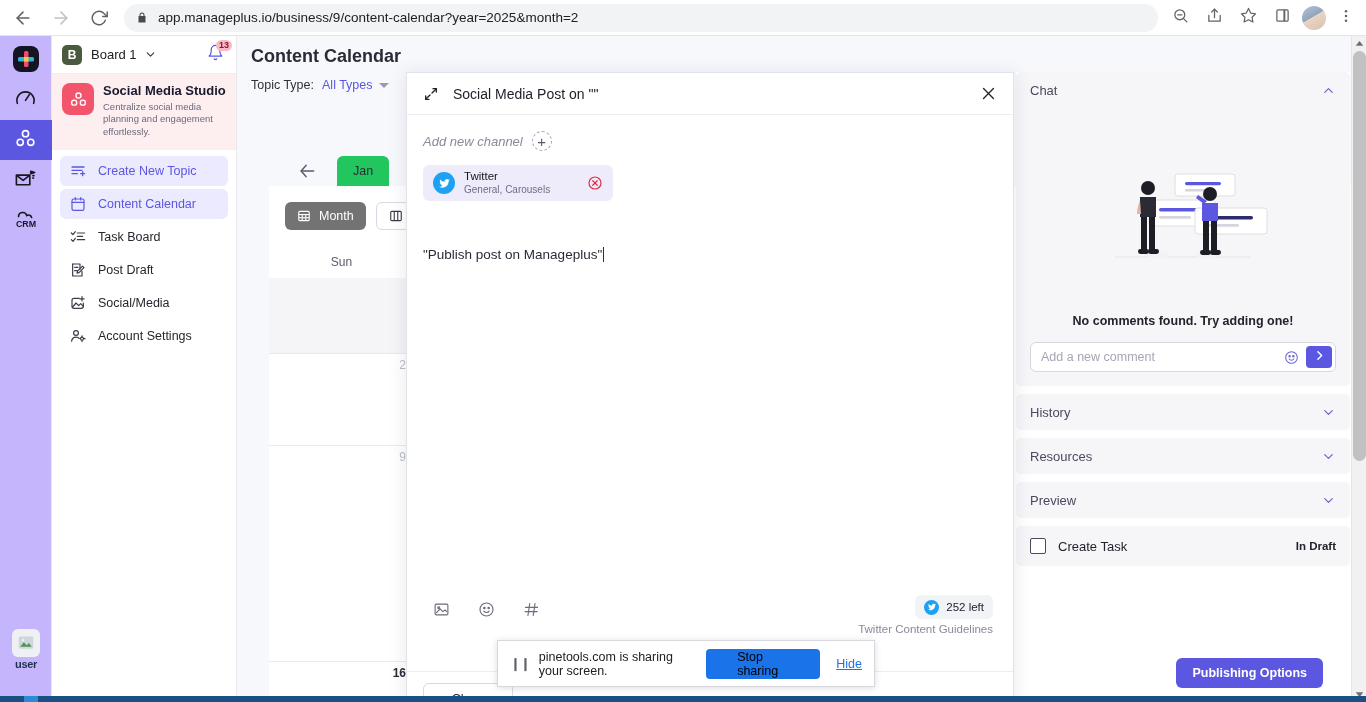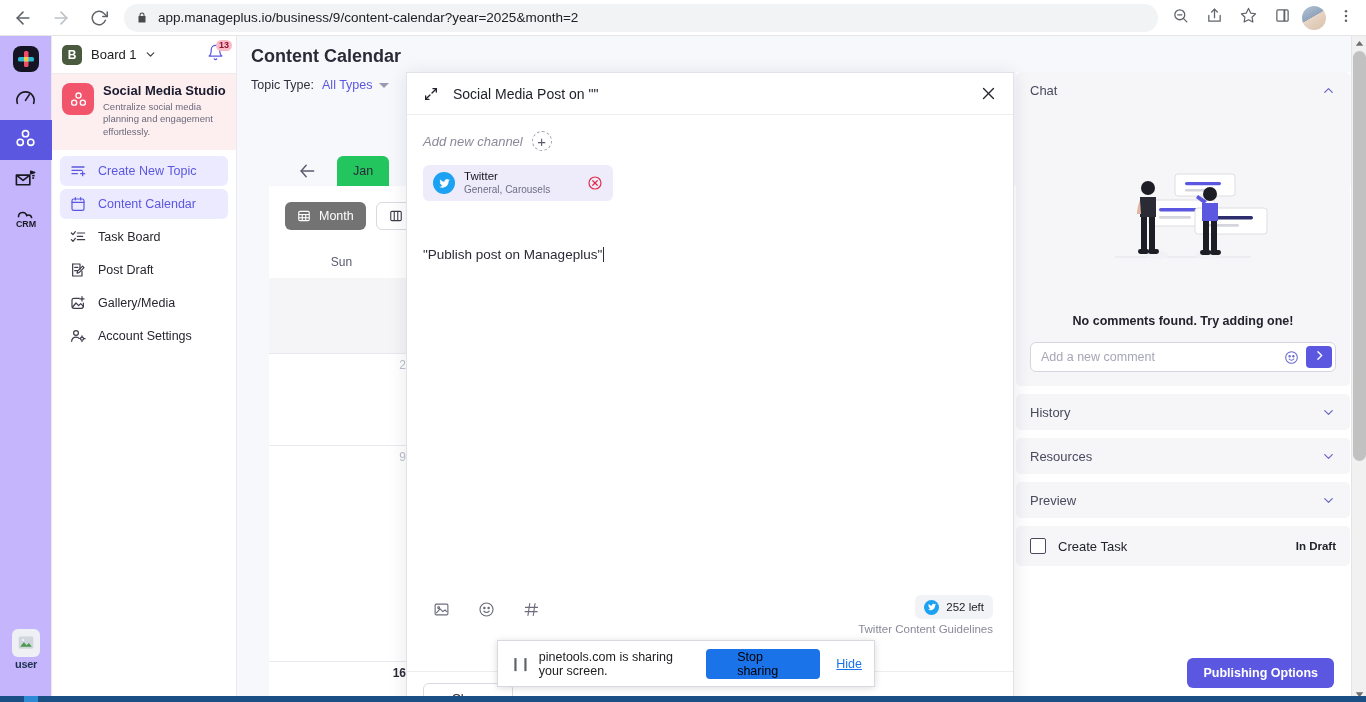--- a/index.html
+++ b/index.html
@@ -293,21 +293,21 @@
   #share-text { font-size: 12.5px; color: #202124; }
   #stop-sharing {
     margin-left: 14px; height: 30px; padding: 0 31px; border-radius: 4px;
     background: #1a73e8; color: #000000; font-size: 12.5px;
     display: flex; align-items: center; justify-content: center;
   }
   #hide-link { margin-left: 16px; font-size: 12.5px; color: #1a73e8; text-decoration: underline; }
 
   
   #publish-btn {
-    position: absolute; right: 32px; top: 622px; height: 30px; padding: 0 16px;
+    position: absolute; right: 43px; top: 622px; height: 30px; padding: 0 16px;
     background: #5b57e0; color: #fff; font-size: 12.5px; font-weight: bold;
     border-radius: 6px; display: flex; align-items: center; justify-content: center;
     z-index: 50;
   }
 
   
   #vscroll {
     position: absolute; right: 0; top: 36px; width: 15px; height: 666px;
     background: #f1f1f1; border-left: 1px solid #e4e4e4; z-index: 70;
   }
@@ -547,21 +547,21 @@
       </div>
       <div class="nav-item">
         <span class="ni-icon">
           <svg width="16" height="16" viewBox="0 0 24 24" fill="none" stroke="currentColor" stroke-width="1.8" stroke-linecap="round" stroke-linejoin="round">
               <path d="M14 5H6a3 3 0 0 0-3 3v9a3 3 0 0 0 3 3h11a3 3 0 0 0 3-3v-5"></path>
               <polyline points="4 18 9 12 13 16 16 13 20 17"></polyline>
               <line x1="18" y1="2.5" x2="18" y2="9"></line>
               <line x1="14.8" y1="5.8" x2="21.2" y2="5.8"></line>
             </svg>
         </span>
-        <span class="ni-label">Gallery/Media</span>
+        <span class="ni-label">Social/Media</span>
       </div>
       <div class="nav-item">
         <span class="ni-icon">
           <svg width="16" height="16" viewBox="0 0 24 24" fill="none" stroke="currentColor" stroke-width="1.8" stroke-linecap="round">
               <circle cx="9" cy="7.5" r="3.6"></circle>
               <path d="M2.5 20c0-3.8 2.9-6.3 6.5-6.3 2 0 3.8.8 5 2"></path>
               <circle cx="18" cy="16" r="2.2"></circle>
               <line x1="18" y1="11.6" x2="18" y2="13"></line>
               <line x1="18" y1="19" x2="18" y2="20.4"></line>
               <line x1="21.2" y1="16" x2="22.6" y2="16"></line>

